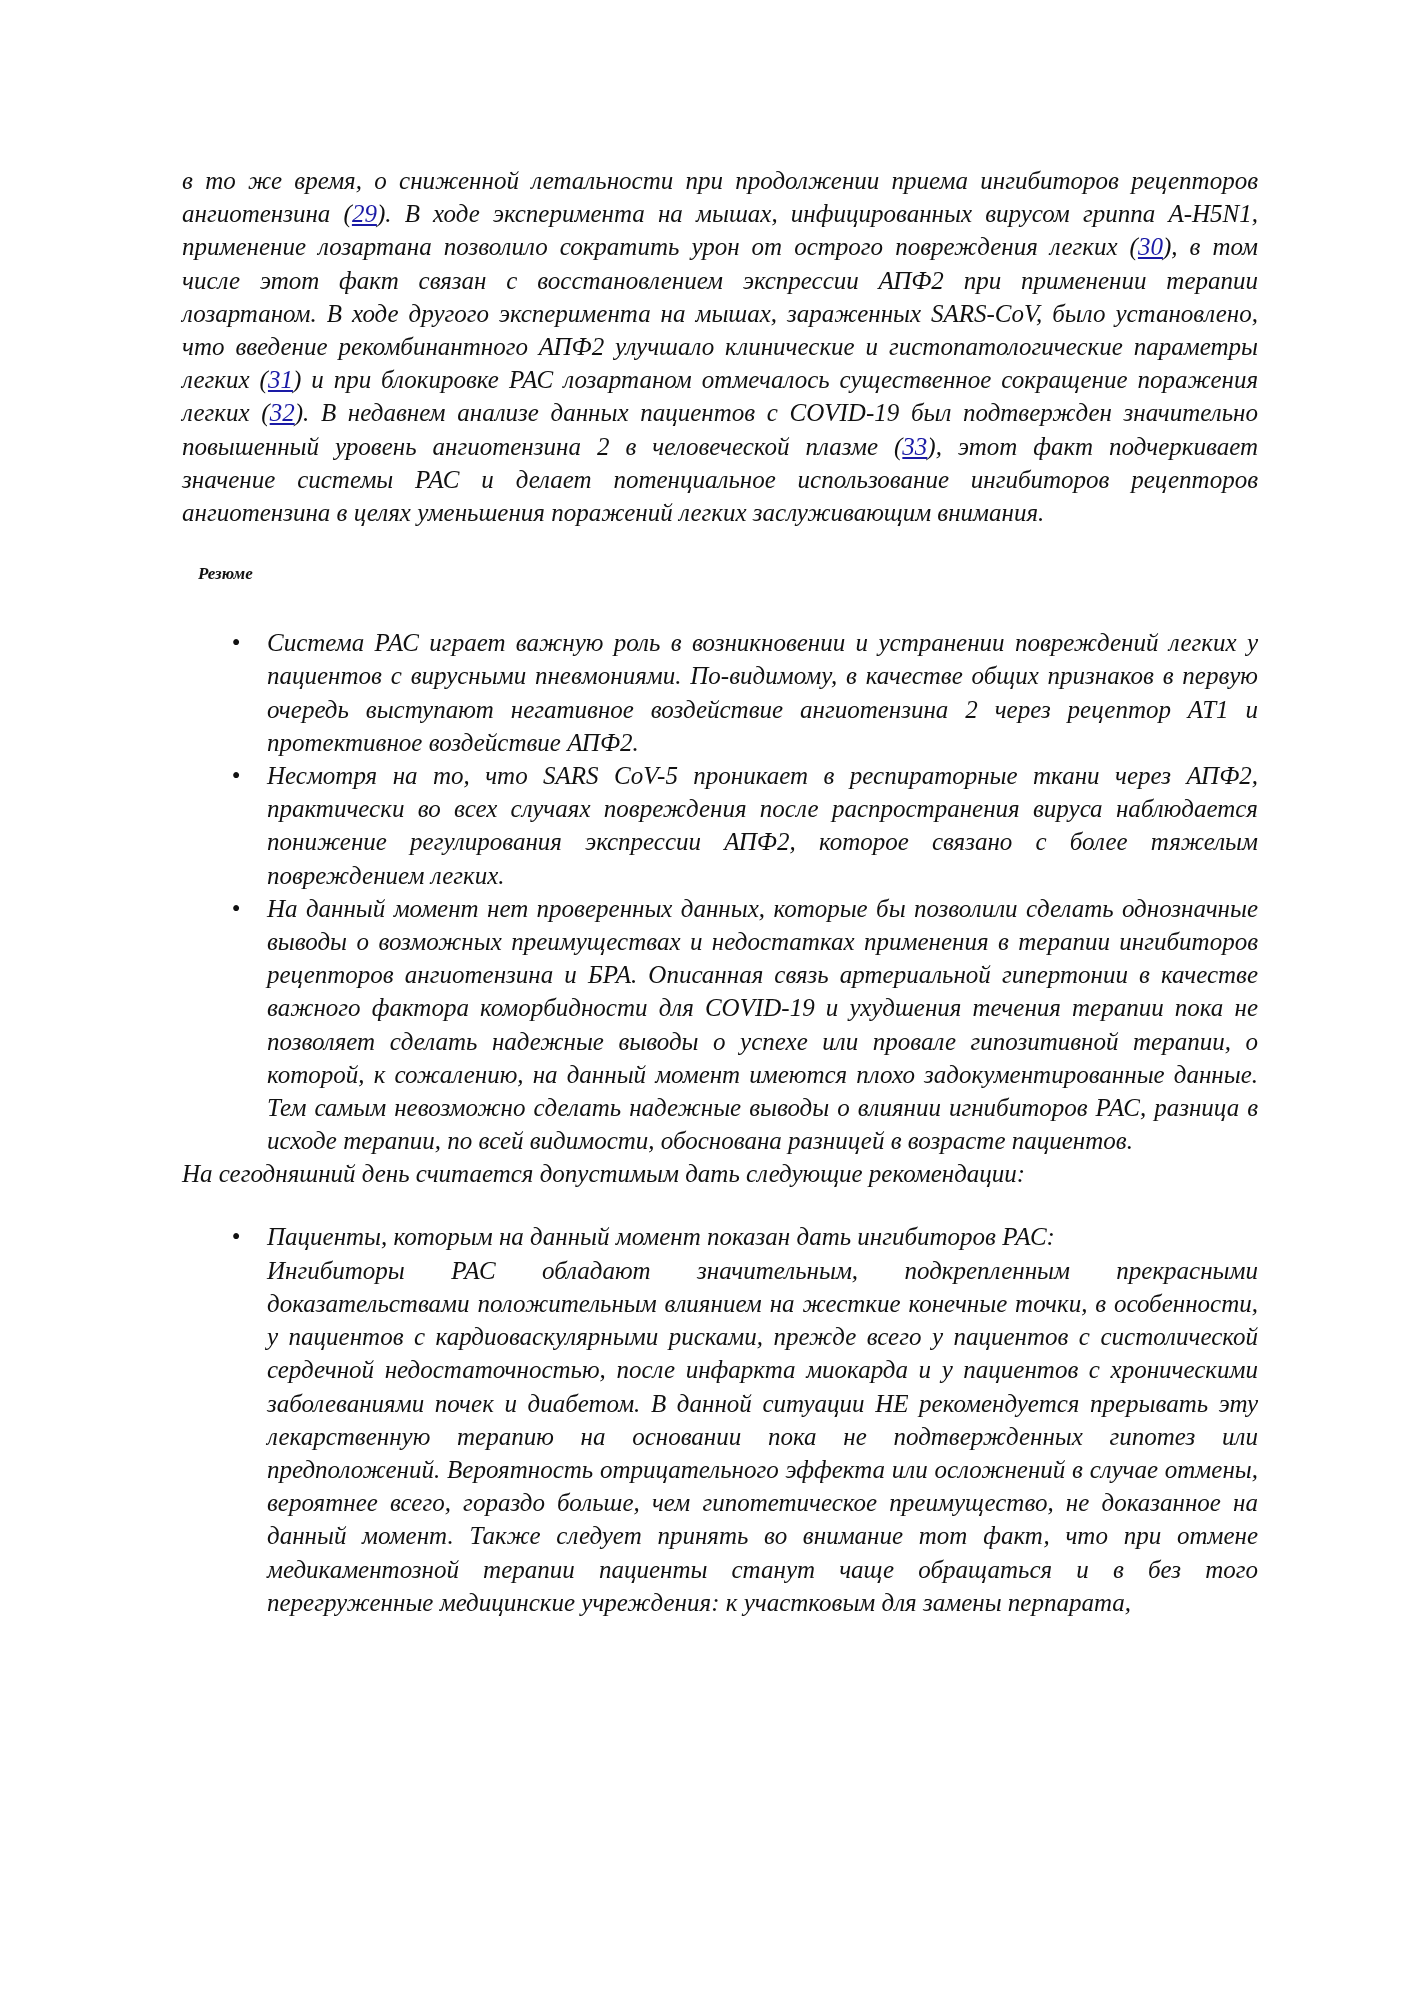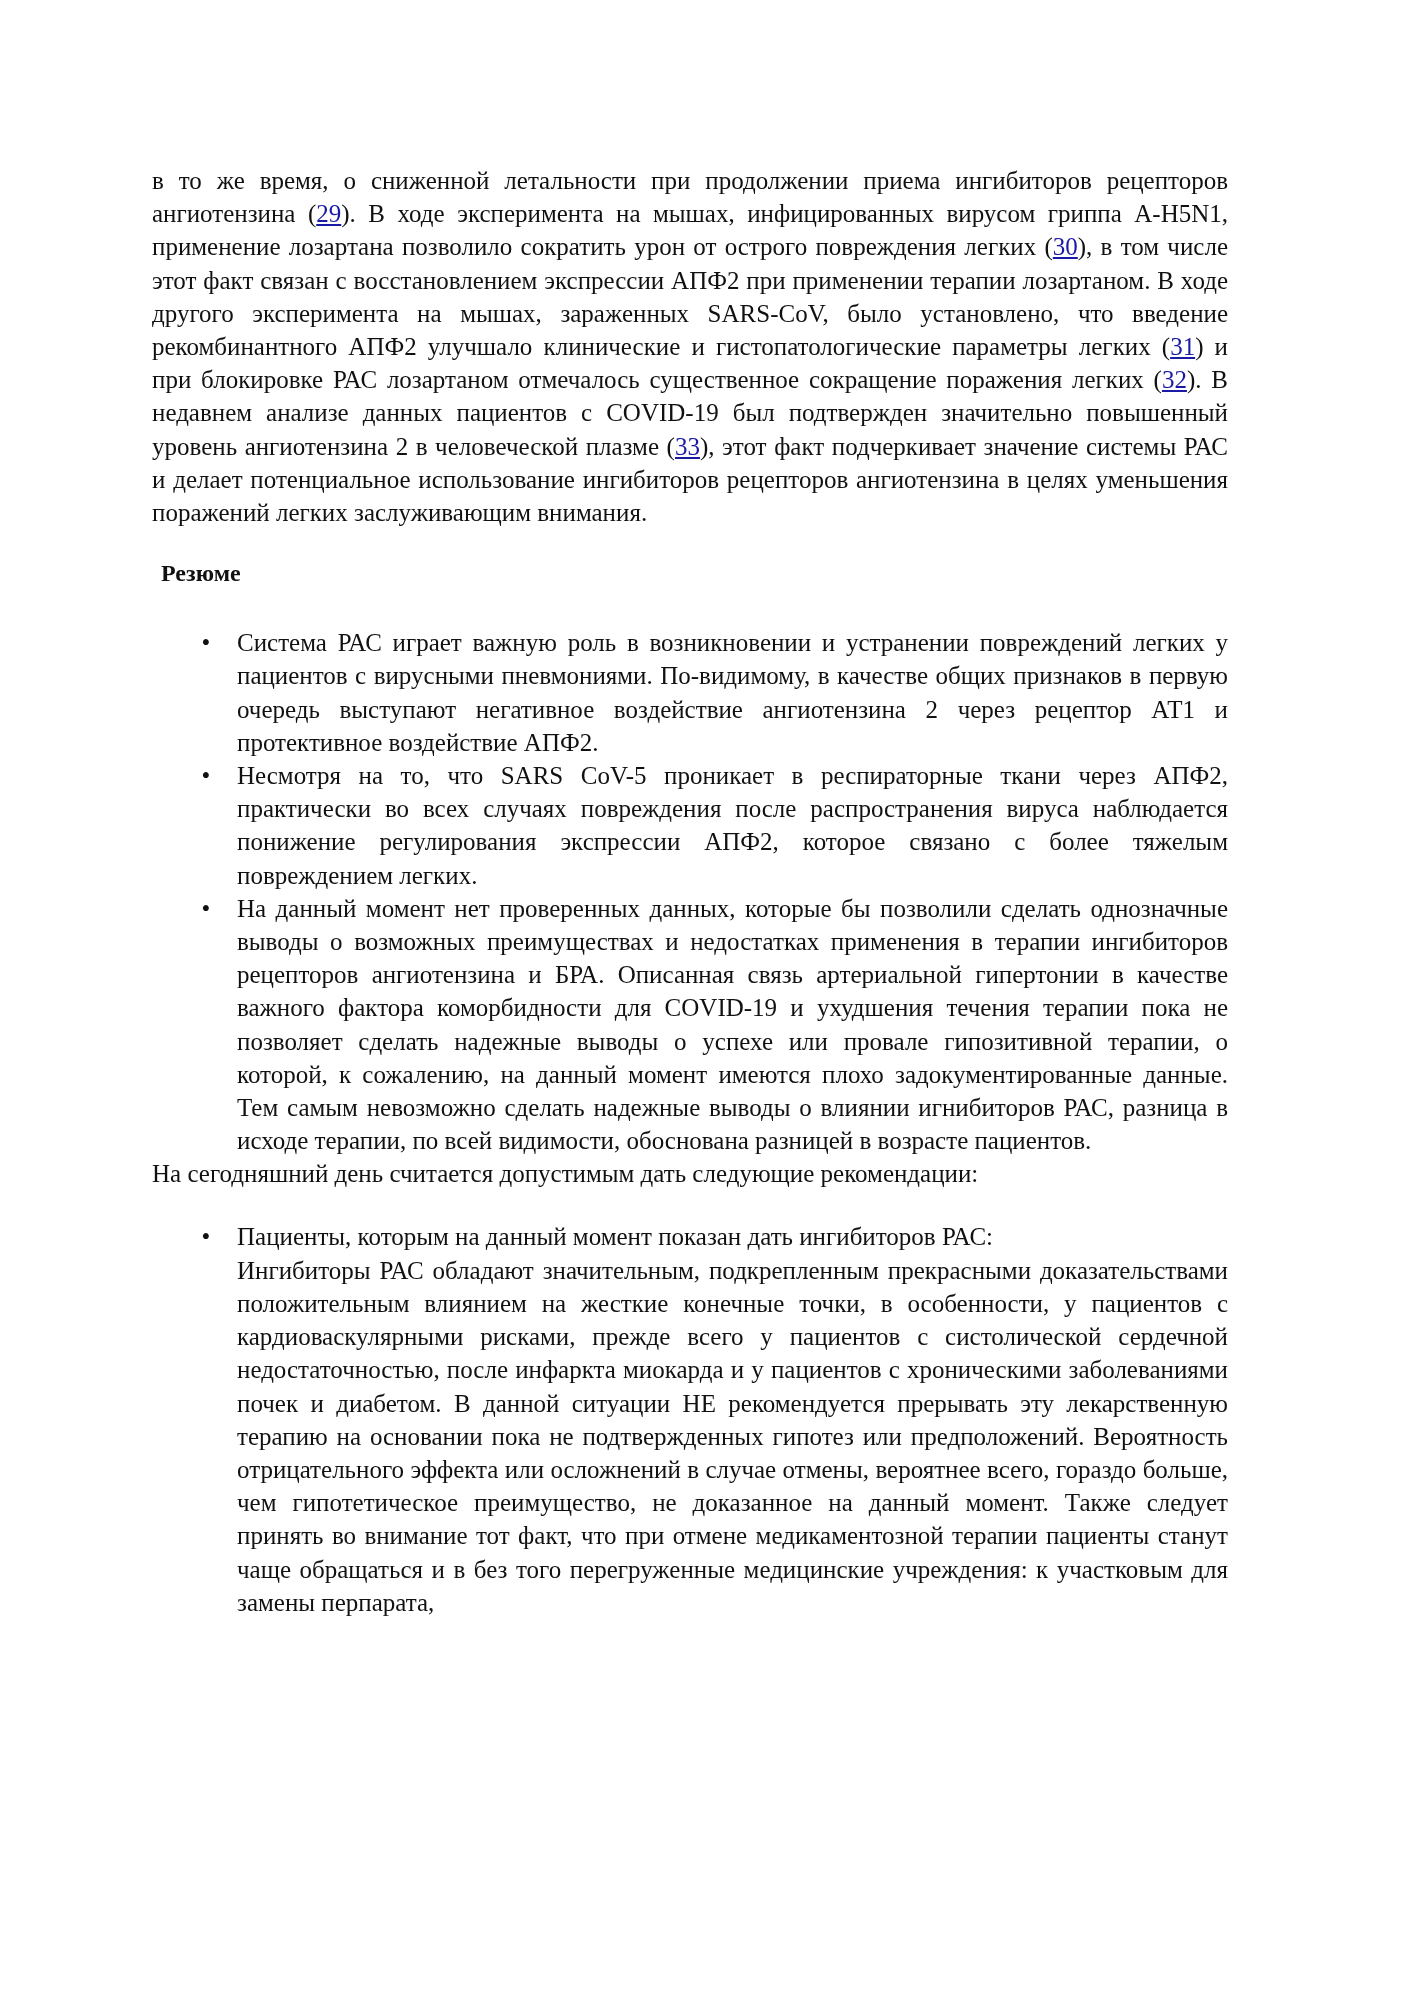--- a/index.html
+++ b/index.html
@@ -10,35 +10,36 @@
     body {
       width: 1413px;
       height: 2000px;
       position: relative;
       overflow: hidden;
       font-family: "Liberation Serif", "DejaVu Serif", serif;
       color: #111111;
     }
     .page {
       position: absolute;
-      left: 152px;
+      left: 182px;
       top: 164px;
       width: 1076px;
+      font-style: italic;
     }
     .para {
       font-size: 25px;
       line-height: 33.2px;
       text-align: justify;
       margin: 0;
     }
     .heading {
-      font-size: 24px;
+      font-size: 17px;
       font-weight: bold;
       line-height: 33px;
-      margin: 9px;
+      margin: 16px;
     }
     .ref {
       color: #1a1aa6;
       text-decoration: underline;
       cursor: pointer;
     }
     ul.bullets {
       list-style: none;
       margin: 0;
       padding: 0;

